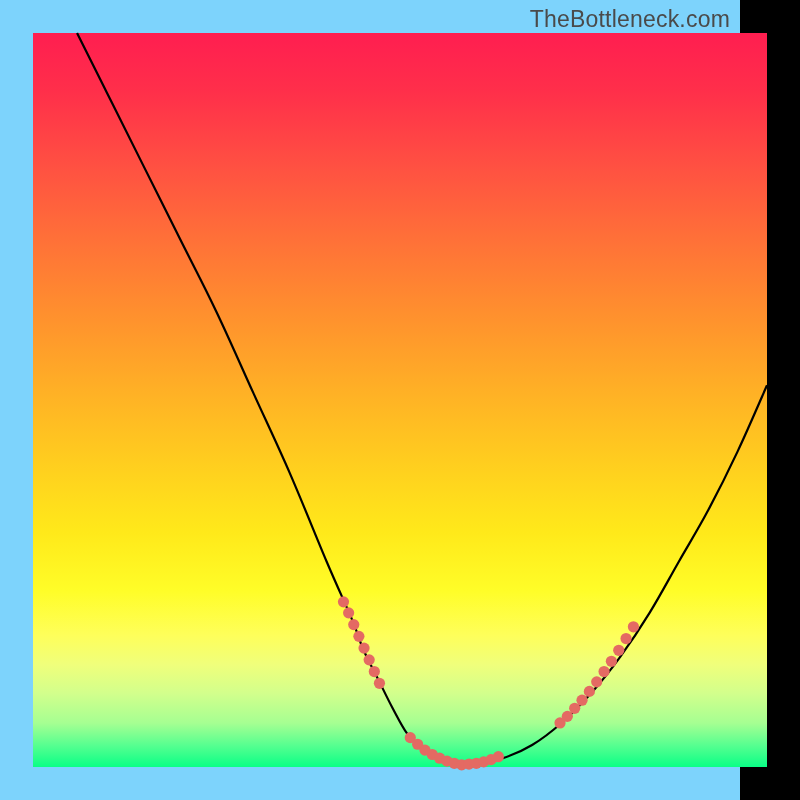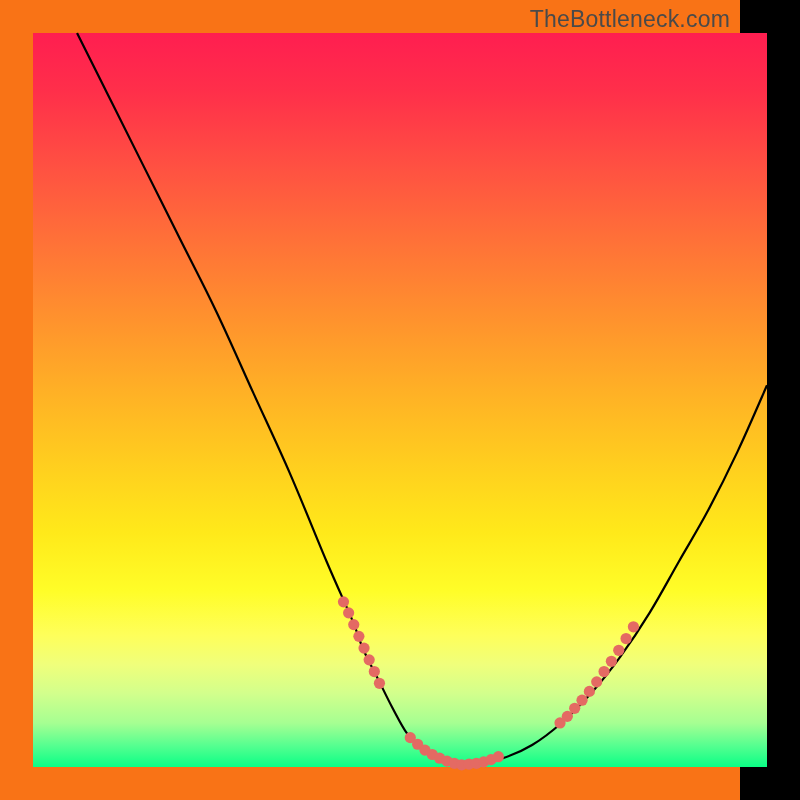--- a/index.html
+++ b/index.html
@@ -10,21 +10,21 @@
     background: #000;
     overflow: hidden;
     font-family: Arial, Helvetica, sans-serif;
   }
   .frame {
     position: absolute;
     left: 0;
     top: 0;
     width: 740px;
     height: 800px;
-    background: #f97316;
+    background: #7dd3fc;
   }
   .plot-area {
     position: absolute;
     left: 33px;
     top: 33px;
     width: 734px;
     height: 734px;
     background: linear-gradient(to bottom,
       #ff1e50 0%,
       #ff2f4a 8%,

